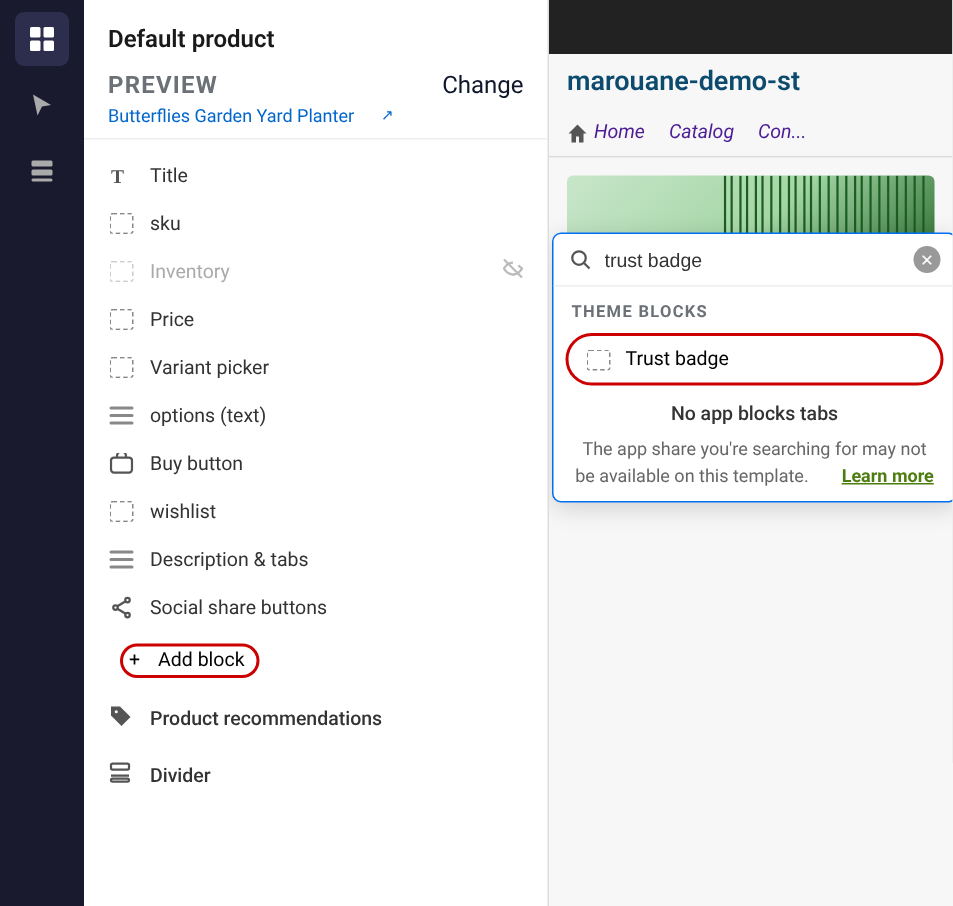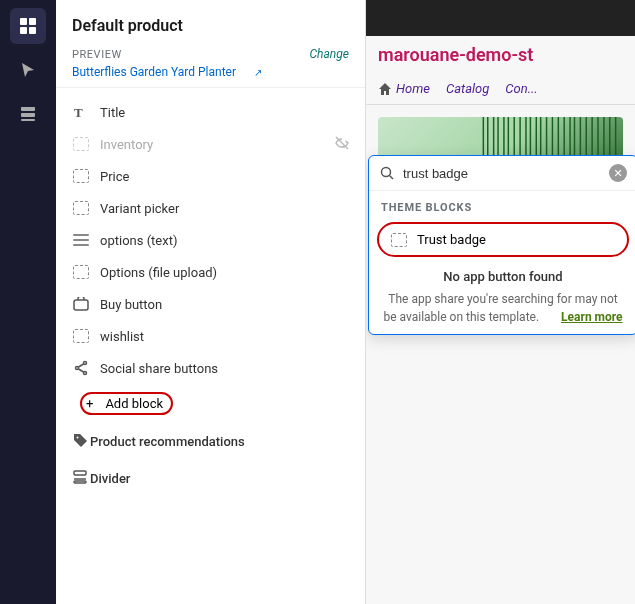--- a/index.html
+++ b/index.html
@@ -60,32 +60,31 @@
       color: #1a1a1a;
       margin-bottom: 12px;
     }
     .preview-row {
       display: flex;
       align-items: center;
       justify-content: space-between;
       margin-bottom: 4px;
     }
     .preview-label {
-      font-size: 11px;
-      font-weight: 400;
+      font-size: 16px;
+      font-weight: 700;
       color: #6b7177;
       letter-spacing: 0.05em;
       text-transform: uppercase;
     }
     .change-link {
-      color: #0f766e;
-      font-size: 12px;
+      color: #0f172a;
+      font-size: 16px;
       cursor: pointer;
       text-decoration: none;
-      font-style: italic;
     }
     .preview-product {
       color: #0066cc;
       font-size: 12px;
       display: flex;
       align-items: center;
       gap: 18px;
       cursor: pointer;
     }
     .external-icon {
@@ -126,21 +125,21 @@
       border: 2px solid #c00;
       border-radius: 20px;
       display: inline-flex;
       padding: 2px 8px 2px 4px;
       margin: 4px 12px;
     }
 
     .section-item {
       display: flex;
       align-items: center;
-      gap: 2px;
+      gap: 12px;
       padding: 9px 16px;
       color: #333;
       cursor: pointer;
       font-size: 13px;
       font-weight: 500;
     }
 
     
     .right-panel {
       flex: 1;
@@ -161,21 +160,21 @@
     .preview-topbar {
       background: #222;
       height: 36px;
       width: 100%;
     }
 
     .preview-store-name {
       padding: 8px 12px;
       font-size: 18px;
       font-weight: 600;
-      color: #be185d;
+      color: #0c4a6e;
     }
 
     .preview-nav {
       display: flex;
       gap: 16px;
       padding: 8px 12px;
       border-bottom: 1px solid #ddd;
       font-size: 13px;
       color: #4c1d95;
       font-style: italic;
@@ -370,20 +369,26 @@
 
     <div class="list-item">
       <div class="list-item-icon">
         <svg width="16" height="16" viewBox="0 0 16 16" fill="#555">
             <text x="1" y="13" font-size="13" font-weight="700" font-family="serif">T</text>
           </svg>
       </div>
       <span>Title</span>
     </div>
 
+    <div class="list-item">
+      <div class="list-item-icon">
+        <div class="dashed-box"></div>
+      </div>
+      <span>sku</span>
+    </div>
 
     <div class="list-item item-disabled">
       <div class="list-item-icon">
         <div class="dashed-box" style="border-color:#ccc;"></div>
       </div>
       <span>Inventory</span>
       <span style="margin-left:auto;color:#ccc;">
         <svg width="14" height="14" viewBox="0 0 14 14" fill="none" stroke="#bbb" stroke-width="1.5">
           <path d="M1 1l12 12M7 3C3 3 1 7 1 7s2 4 6 4c1.5 0 2.8-.5 3.8-1.2"></path>
           <path d="M10.5 5C11.5 5.8 13 7 13 7s-2 4-6 4"></path>
@@ -409,44 +414,48 @@
       <div class="list-item-icon">
         <div class="lines-icon">
           <div class="line-bar"></div>
           <div class="line-bar"></div>
           <div class="line-bar"></div>
         </div>
       </div>
       <span>options (text)</span>
     </div>
 
-    <div class="list-item">
-      <div class="list-item-icon">
-        <div class="dashed-box"></div>
-      </div>
-      <span>Options (file upload)</span>
-    </div>
 
     <div class="list-item">
       <div class="list-item-icon">
         <svg width="16" height="14" viewBox="0 0 16 14" fill="none">
           <rect x="1" y="3" width="14" height="10" rx="2" stroke="#555" stroke-width="1.5"></rect>
           <path d="M5 3V2a3 3 0 016 0v1" stroke="#555" stroke-width="1.5"></path>
         </svg>
       </div>
       <span>Buy button</span>
     </div>
 
     <div class="list-item">
       <div class="list-item-icon">
         <div class="dashed-box"></div>
       </div>
       <span>wishlist</span>
     </div>
 
+    <div class="list-item">
+      <div class="list-item-icon">
+        <div class="lines-icon">
+          <div class="line-bar"></div>
+          <div class="line-bar"></div>
+          <div class="line-bar"></div>
+        </div>
+      </div>
+      <span>Description &amp; tabs</span>
+    </div>
 
     <div class="list-item">
       <div class="list-item-icon">
         <svg width="16" height="16" viewBox="0 0 16 16" fill="none" stroke="#555" stroke-width="1.5">
           <circle cx="12" cy="3" r="1.5"></circle>
           <circle cx="12" cy="13" r="1.5"></circle>
           <circle cx="4" cy="8" r="1.5"></circle>
           <line x1="10.5" y1="4" x2="5.5" y2="7"></line>
           <line x1="10.5" y1="12" x2="5.5" y2="9"></line>
         </svg>
@@ -546,20 +555,20 @@
     <div class="overlay-section-label">THEME BLOCKS</div>
 
     <div class="overlay-item highlighted">
       <div>
         <div class="dashed-box"></div>
       </div>
       <span>Trust badge</span>
     </div>
 
     <div class="overlay-apps-section">
-      <div class="no-apps-title">No app button found</div>
+      <div class="no-apps-title">No app blocks tabs</div>
       <div class="no-apps-desc">
         <span>The app share you're searching for may not be available on this template.</span>
         <a style="color:#4d7c0f;text-decoration:underline;cursor:pointer;margin-left:19px;font-weight:bold;">Learn more</a>
       </div>
     </div>
   </div>
 </div>
 
 </body></html>

